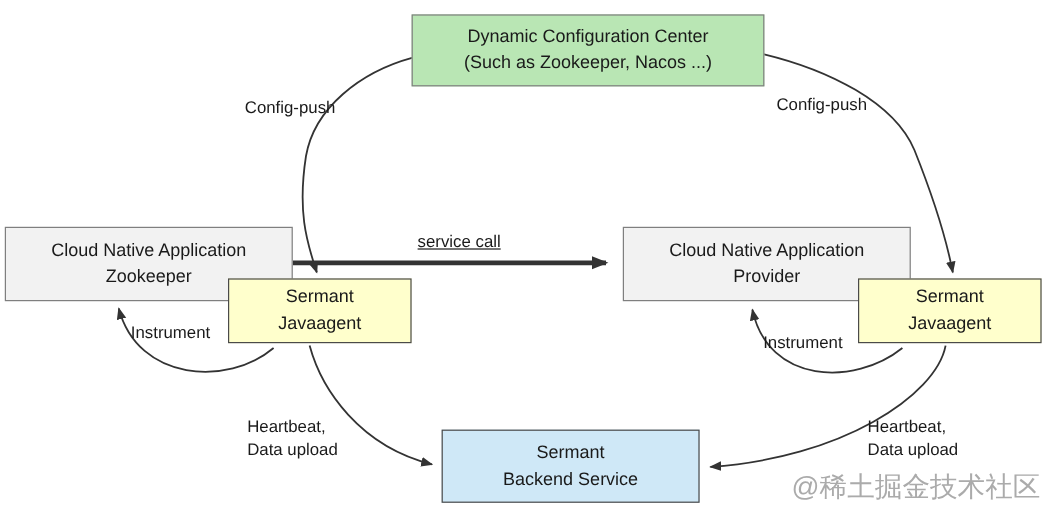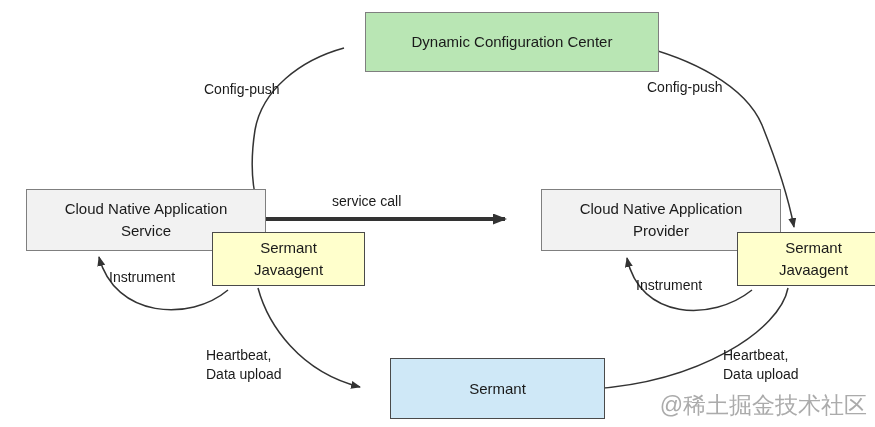--- a/index.html
+++ b/index.html
@@ -15,39 +15,38 @@
   .node {
     position: absolute;
     display: flex;
     flex-direction: column;
     justify-content: center;
     text-align: center;
     line-height: 1.45;
     font-size: 15px;
     box-sizing: border-box;
     z-index: 2;
-    margin-left: 22px;
   }
   .node.bold-title .title { font-weight: normal; }
   #config-center   { left: 343px; top: 12px;  width: 294px; height: 60px; background: var(--config-center-bg); border: 1px solid var(--border-gray); }
   #consumer        { left: 4px;   top: 189px; width: 240px; height: 62px; background: var(--app-bg); border: 1px solid var(--border-gray); }
   #provider        { left: 519px; top: 189px; width: 240px; height: 62px; background: var(--app-bg); border: 1px solid var(--border-gray); }
   #agent-consumer  { left: 190px; top: 232px; width: 153px; height: 54px; background: var(--agent-bg); border: 1px solid var(--border-dark); z-index: 3; }
   #agent-provider  { left: 715px; top: 232px; width: 153px; height: 54px; background: var(--agent-bg); border: 1px solid var(--border-dark); z-index: 3; }
   #backend         { left: 368px; top: 358px; width: 215px; height: 61px; background: var(--backend-bg); border: 1px solid var(--border-dark); }
   .edge-label {
     position: absolute;
     font-size: 14px;
     white-space: nowrap;
     z-index: 4;
     line-height: 1.35;
   }
   #label-config-push-left  { left: 204px; top: 80px; }
   #label-config-push-right { left: 647px; top: 78px; }
-  #label-service-call      { left: 332px; top: 192px; }
+  #label-service-call      { left: 348px; top: 192px; text-decoration: underline; }
   #label-instrument-left   { left: 109px; top: 268px; }
   #label-instrument-right  { left: 636px; top: 276px; }
   #label-heartbeat-left    { left: 206px; top: 346px; }
   #label-heartbeat-right   { left: 723px; top: 346px; }
   #svg-layer {
     position: absolute;
     left: 0; top: 0;
     width: 875px; height: 427px;
     z-index: 1;
     pointer-events: none;
@@ -87,44 +86,46 @@
 
   <path class="arrow-line" d="M 752 290 C 712 322, 640 320, 627 258" marker-end="url(#ah)"></path>
 
   <path class="arrow-line" d="M 258 288 C 268 325, 300 372, 360 387" marker-end="url(#ah)"></path>
 
   <path class="arrow-line" d="M 788 288 C 780 330, 700 382, 592 389" marker-end="url(#ah)"></path>
 </svg>
 
 <div class="node" id="config-center">
   <span class="title">Dynamic Configuration Center</span>
+  <span class="subtitle">(Such as Zookeeper, Nacos ...)</span>
 </div>
 
 <div class="node" id="consumer">
   <span class="title">Cloud Native Application</span>
-  <span class="subtitle">Service</span>
+  <span class="subtitle">Zookeeper</span>
 </div>
 
 <div class="node" id="provider">
   <span class="title">Cloud Native Application</span>
   <span class="subtitle">Provider</span>
 </div>
 
 <div class="node bold-title" id="agent-consumer">
   <span class="title">Sermant</span>
   <span class="subtitle">Javaagent</span>
 </div>
 
 <div class="node bold-title" id="agent-provider">
   <span class="title">Sermant</span>
   <span class="subtitle">Javaagent</span>
 </div>
 
 <div class="node bold-title" id="backend">
   <span class="title">Sermant</span>
+  <span class="subtitle">Backend Service</span>
 </div>
 
 <div class="edge-label" id="label-config-push-left">Config-push</div>
 <div class="edge-label" id="label-config-push-right">Config-push</div>
 <div class="edge-label" id="label-service-call">service call</div>
 <div class="edge-label" id="label-instrument-left">Instrument</div>
 <div class="edge-label" id="label-instrument-right">Instrument</div>
 
 <div class="edge-label" id="label-heartbeat-left">
   <div>Heartbeat,</div>

